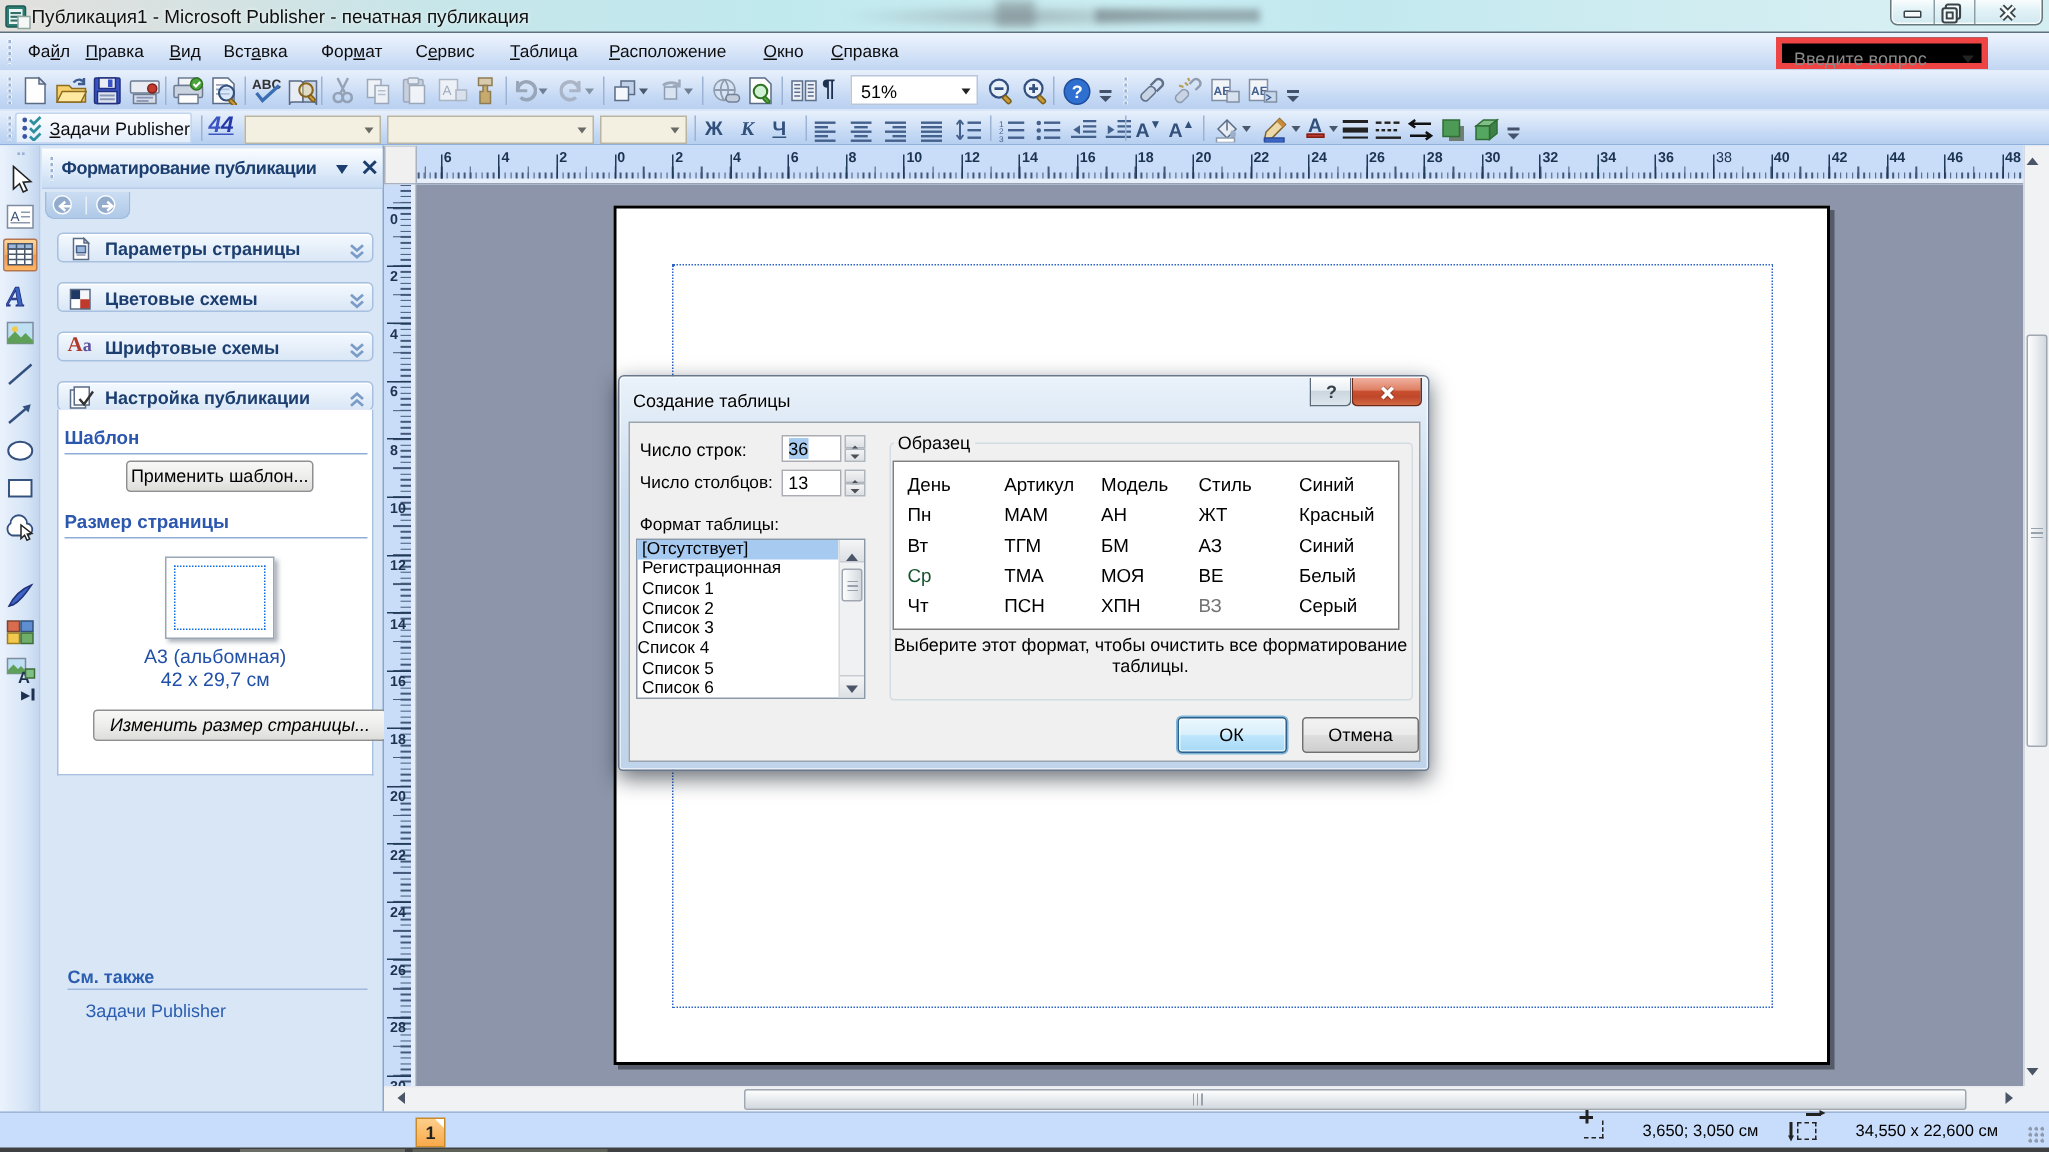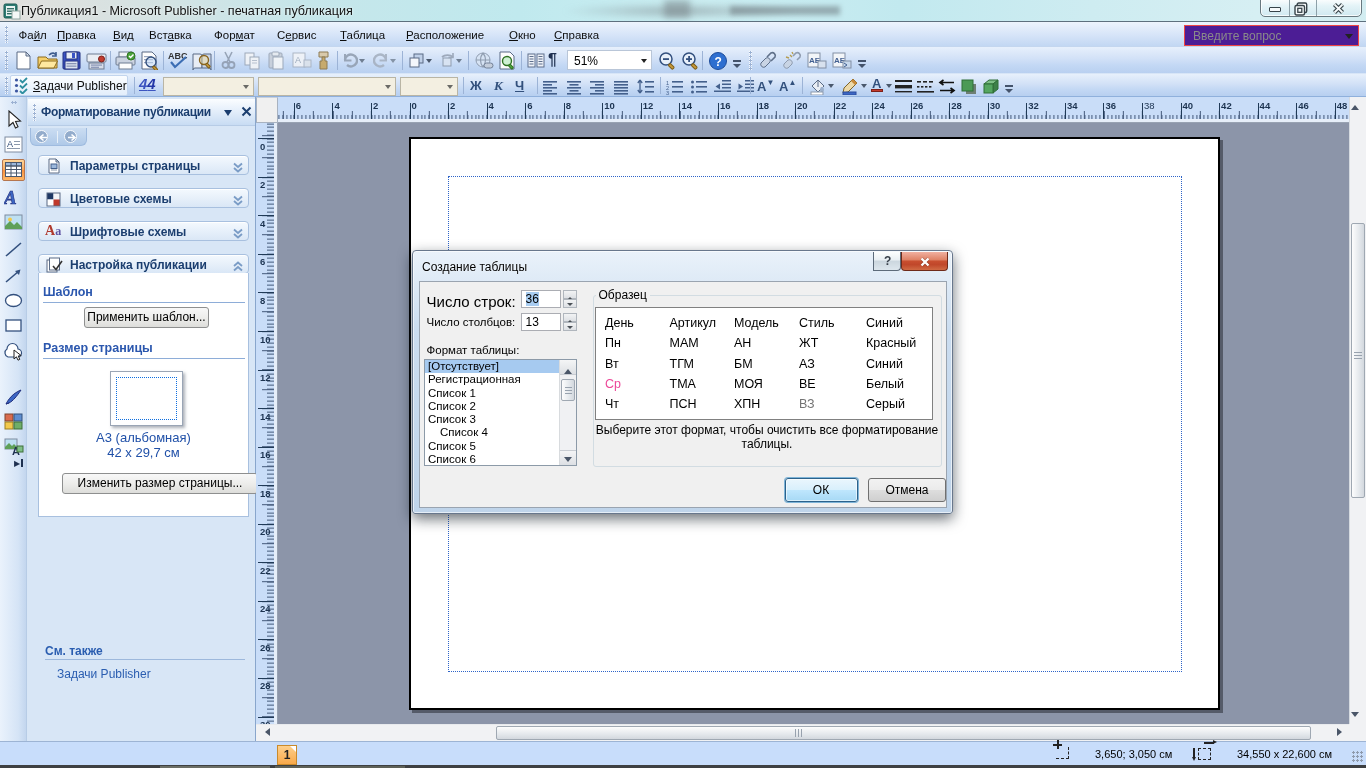--- a/index.html
+++ b/index.html
@@ -46,21 +46,21 @@
 <div class="abs" style="left:18.5px;top:29px;font-size:11.5px;color:#0D0D0D;">Фа<u>й</u>л</div>
 <div class="abs" style="left:57.0px;top:29px;font-size:11.5px;color:#0D0D0D;"><u>П</u>равка</div>
 <div class="abs" style="left:113.0px;top:29px;font-size:11.5px;color:#0D0D0D;text-align:right;"><u>В</u>ид</div>
 <div class="abs" style="left:149.0px;top:29px;font-size:11.5px;color:#0D0D0D;">Вст<u>а</u>вка</div>
 <div class="abs" style="left:214.0px;top:29px;font-size:11.5px;color:#0D0D0D;">Фор<u>м</u>ат</div>
 <div class="abs" style="left:277.0px;top:29px;font-size:11.5px;color:#0D0D0D;">С<u>е</u>рвис</div>
 <div class="abs" style="left:340.0px;top:29px;font-size:11.5px;color:#0D0D0D;"><u>Т</u>аблица</div>
 <div class="abs" style="left:406.0px;top:29px;font-size:11.5px;color:#0D0D0D;"><u>Р</u>асположение</div>
 <div class="abs" style="left:509.0px;top:29px;font-size:11.5px;color:#0D0D0D;"><u>О</u>кно</div>
 <div class="abs" style="left:554.0px;top:29px;font-size:11.5px;color:#0D0D0D;"><u>С</u>правка</div>
-<div class="abs" style="left:1184px;top:25px;width:175px;height:21px;background:#4c1d95;border:1px solid #ef4444;">
+<div class="abs" style="left:1184px;top:25px;width:141px;height:21px;background:#000000;border:4px solid #ef4444;">
  <div class="abs" style="left:8px;top:3px;font-size:12px;color:#8a8a8a;">Введите вопрос</div>
  <div class="abs" style="right:5px;top:8px;border:4px solid transparent;border-top:5px solid #222;"></div>
 </div>
 
 <div class="abs" style="left:0;top:47px;width:1366px;height:27px;background:linear-gradient(#E7F0FC,#D2E1F7 45%,#C3D8F4 70%,#B9D0F0);border-bottom:1px solid #D7E5F7;"></div>
 <div class="abs" style="left:0;top:74px;width:1366px;height:23px;background:linear-gradient(#E7F0FC,#D2E1F7 45%,#C3D8F4 70%,#B7CFF0);border-bottom:1px solid #8FB0DC;"></div>
 <div class="dots" style="left:5px;top:51px;height:19px;"></div>
 <div class="dots" style="left:5px;top:77px;height:17px;"></div>
 <svg class="abs" style="left:14px;top:51px;opacity:1.0" width="18" height="19" viewBox="0 0 18 19">
     <path d="M3 1 h9 l4 4 v13 h-13 z" fill="#FEFEFE" stroke="#5A6B85"></path>
@@ -515,21 +515,21 @@
 <div class="abs" style="left:38px;top:273px;width:211px;height:244px;background:#fff;border:1px solid #A8C0DF;border-top:none;"></div>
 <div class="abs" style="left:43px;top:285px;font-size:12.5px;font-weight:bold;color:#2B57AE;">Шаблон</div>
 <div class="abs" style="left:43px;top:302px;width:202px;height:1px;background:#8EADD8;"></div>
 <div class="abs" style="left:84px;top:307px;width:125px;height:21px;background:linear-gradient(#F8F8F8,#ECECEA 55%,#DDDDDA);border:1px solid #8E8F8F;border-radius:3px;font-size:12px;color:#000;text-align:center;line-height:19px;">Применить шаблон...</div>
 <div class="abs" style="left:43px;top:341px;font-size:12.5px;font-weight:bold;color:#2B57AE;">Размер страницы</div>
 <div class="abs" style="left:43px;top:358px;width:202px;height:1px;background:#8EADD8;"></div>
 <div class="abs" style="left:110px;top:371px;width:73px;height:55px;background:#fff;border:1px solid #9AA5B5;box-shadow:2px 2px 3px rgba(90,100,115,.5);">
  <div class="abs" style="left:5px;top:5px;right:5px;bottom:5px;border:1.5px dotted #0D6EE0;"></div>
   </div>
 <div class="abs" style="left:38px;top:431px;width:211px;text-align:center;font-size:13px;color:#2050A8;line-height:14.5px;">А3 (альбомная)<br>42 x 29,7 см</div>
-<div class="abs" style="left:62px;top:473px;width:196px;height:21px;background:linear-gradient(#F8F8F8,#ECECEA 55%,#DDDDDA);border:1px solid #8E8F8F;border-radius:3px;font-size:12px;color:#000;text-align:center;line-height:19px;">Изменить размер страницы...</div>
+<div class="abs" style="left:62px;top:473px;width:196px;height:21px;background:linear-gradient(#F8F8F8,#ECECEA 55%,#DDDDDA);border:1px solid #8E8F8F;border-radius:3px;font-size:12px;color:#000;text-align:center;line-height:19px;font-style:italic;">Изменить размер страницы...</div>
 <div class="abs" style="left:45px;top:644px;font-size:12px;font-weight:bold;color:#2A5DB0;">См. также</div>
 <div class="abs" style="left:45px;top:659px;width:200px;height:1px;background:#9DB8DC;"></div>
 <div class="abs" style="left:57px;top:667px;font-size:12px;color:#2A5DB0;">Задачи Publisher</div>
 <div class="abs" style="left:256px;top:97px;width:22px;height:26px;background:#F0F0F0;border:1px solid #A8B2C0;border-top-color:#C8D0DA;"></div>
 <div class="abs" style="left:278px;top:97px;width:1071px;height:26px;background:#C9DDF8;border-bottom:1px solid #98A2B2;box-shadow:inset 0 -3px 0 #E6EEF9;overflow:hidden;" id="hr">
     <div class="abs" style="left:0;bottom:3px;width:1071px;height:4px;background:repeating-linear-gradient(90deg, #44597A 0 1px, rgba(0,0,0,0) 1px 3.8551px);background-position:0.43px 0;"></div>
     <div class="abs" style="left:0;bottom:3px;width:1071px;height:8px;background:repeating-linear-gradient(90deg, #44597A 0 1px, rgba(0,0,0,0) 1px 19.2756px);background-position:15.85px 0;"></div>
     <div class="abs" style="left:15.8px;bottom:3px;width:1px;height:16px;background:#203A57;"></div>
     <div class="abs" style="left:17.8px;top:3px;font-size:9.5px;font-weight:bold;color:#1C3350;">6</div>
     <div class="abs" style="left:54.4px;bottom:3px;width:1px;height:16px;background:#203A57;"></div>
@@ -661,21 +661,21 @@
 <div class="abs" style="left:873px;top:252px;width:28px;height:19px;background:linear-gradient(#FDFEFE,#E9EFF3 45%,#CBD6DE 50%,#DDE6ED);border:1px solid #5D6B7A;border-top:none;border-radius:0 0 4px 0;">
     <div class="abs" style="left:10px;top:2px;font-size:12px;font-weight:bold;color:#38404A;">?</div>
   </div>
 <div class="abs" style="left:901px;top:252px;width:47px;height:19px;background:linear-gradient(#F0B0A0,#DE8165 44%,#C94F30 50%,#C0472A 70%,#D06A44);border:1px solid #6E2A1A;border-top:none;border-radius:0 0 4px 4px;">
 <svg class="abs" style="left:17px;top:4px" width="12" height="12" viewBox="0 0 12 12">
       <path d="M2.5 2.5 L9.5 9.5 M9.5 2.5 L2.5 9.5" stroke="#3E1208" stroke-width="3.8" opacity=".3"></path>
       <path d="M2.5 2.5 L9.5 9.5 M9.5 2.5 L2.5 9.5" stroke="#FDFDFD" stroke-width="2.4"></path>
     </svg>
   </div>
 <div class="abs" style="left:418.5px;top:280.5px;width:528px;height:227px;background:#F0F0F0;border:1px solid #9AA4B0;"></div>
-<div class="abs" style="left:426.5px;top:293.0px;font-size:15px;color:#000;">Число строк:</div>
+<div class="abs" style="left:426.5px;top:293.0px;font-size:12px;color:#000;">Число строк:</div>
 <div class="abs" style="left:426.5px;top:316.0px;font-size:11.5px;color:#000;">Число столбцов:</div>
 <div class="abs" style="left:426.5px;top:344.0px;font-size:11.5px;color:#000;">Формат таблицы:</div>
 <div class="abs" style="left:520.5px;top:290.0px;width:40px;height:18px;background:#fff;border:1px solid #ABADB3;font-size:12px;padding:1px 0 0 4px;"><span style="background:#A8CCF0;">36</span></div>
 <div class="abs" style="left:562.5px;top:290.0px;width:14px;height:9px;background:linear-gradient(#F2F3F4,#DDE0E4);border:1px solid #B0B6BD;">
     <div class="abs" style="left:3px;top:2.5px;border:3px solid transparent;border-bottom:3.5px solid #4A5056;"></div>
   </div>
 <div class="abs" style="left:562.5px;top:299.0px;width:14px;height:9px;background:linear-gradient(#F2F3F4,#DDE0E4);border:1px solid #B0B6BD;">
     <div class="abs" style="left:3px;top:3px;border:3px solid transparent;border-top:3.5px solid #4A5056;"></div>
   </div>
 <div class="abs" style="left:520.5px;top:313.0px;width:40px;height:18px;background:#fff;border:1px solid #ABADB3;font-size:12px;padding:1px 0 0 4px;">13</div>
@@ -685,21 +685,21 @@
 <div class="abs" style="left:562.5px;top:322.0px;width:14px;height:9px;background:linear-gradient(#F2F3F4,#DDE0E4);border:1px solid #B0B6BD;">
     <div class="abs" style="left:3px;top:3px;border:3px solid transparent;border-top:3.5px solid #4A5056;"></div>
   </div>
 <div class="abs" style="left:424.0px;top:359.0px;width:153px;height:107px;background:#fff;border:1px solid #8C9AA8;overflow:hidden;">
  <div style="width:134px;">
       <div style="height:13.3px;font-size:11.5px;line-height:13.3px;padding-left:3px; background:#A6CAF0;">[Отсутствует]</div>
       <div style="height:13.3px;font-size:11.5px;line-height:13.3px;padding-left:3px;">Регистрационная</div>
       <div style="height:13.3px;font-size:11.5px;line-height:13.3px;padding-left:3px;">Список 1</div>
       <div style="height:13.3px;font-size:11.5px;line-height:13.3px;padding-left:3px;">Список 2</div>
       <div style="height:13.3px;font-size:11.5px;line-height:13.3px;padding-left:3px;">Список 3</div>
-      <div style="height:13.3px;font-size:11.5px;line-height:13.3px;padding-left:15px;">Список 4</div>
+      <div style="height:13.3px;font-size:11.5px;line-height:13.3px;padding-left:0;">Список 4</div>
       <div style="height:13.3px;font-size:11.5px;line-height:13.3px;padding-left:3px;">Список 5</div>
       <div style="height:13.3px;font-size:11.5px;line-height:13.3px;padding-left:3px;">Список 6</div>
     </div>
  <div class="abs" style="right:0;top:0;width:17px;height:105px;background:#F0F1F3;border-left:1px solid #D8DBDE;">
   <div class="abs" style="left:0px;top:0px;width:17px;height:15px;background:linear-gradient(#F4F5F6,#DDE0E4);border-bottom:1px solid #C8CCD2;">
         <div class="abs" style="left:4px;top:5px;border:4px solid transparent;border-bottom:5px solid #4A5668;"></div>
       </div>
   <div class="abs" style="left:0px;bottom:0px;width:17px;height:15px;background:linear-gradient(#F4F5F6,#DDE0E4);border-top:1px solid #C8CCD2;">
         <div class="abs" style="left:4px;top:6px;border:4px solid transparent;border-top:5px solid #4A5668;"></div>
       </div>
@@ -720,21 +720,21 @@
     <div class="abs" style="left:9.0px;top:28.8px;font-size:12.5px;color:#000;">Пн</div>
     <div class="abs" style="left:73.5px;top:28.8px;font-size:12.5px;color:#000;">МАМ</div>
     <div class="abs" style="left:138.0px;top:28.8px;font-size:12.5px;color:#000;">АН</div>
     <div class="abs" style="left:203.0px;top:28.8px;font-size:12.5px;color:#000;">ЖТ</div>
     <div class="abs" style="left:270.0px;top:28.8px;font-size:12.5px;color:#000;">Красный</div>
     <div class="abs" style="left:9.0px;top:49.1px;font-size:12.5px;color:#000;">Вт</div>
     <div class="abs" style="left:73.5px;top:49.1px;font-size:12.5px;color:#000;">ТГМ</div>
     <div class="abs" style="left:138.0px;top:49.1px;font-size:12.5px;color:#000;">БМ</div>
     <div class="abs" style="left:203.0px;top:49.1px;font-size:12.5px;color:#000;">АЗ</div>
     <div class="abs" style="left:270.0px;top:49.1px;font-size:12.5px;color:#000;">Синий</div>
-    <div class="abs" style="left:9.0px;top:69.4px;font-size:12.5px;color:#ec4899;">Ср</div>
+    <div class="abs" style="left:9.0px;top:69.4px;font-size:12.5px;color:#14532d;">Ср</div>
     <div class="abs" style="left:73.5px;top:69.4px;font-size:12.5px;color:#000;">ТМА</div>
     <div class="abs" style="left:138.0px;top:69.4px;font-size:12.5px;color:#000;">МОЯ</div>
     <div class="abs" style="left:203.0px;top:69.4px;font-size:12.5px;color:#000;">ВЕ</div>
     <div class="abs" style="left:270.0px;top:69.4px;font-size:12.5px;color:#000;">Белый</div>
     <div class="abs" style="left:9.0px;top:89.7px;font-size:12.5px;color:#000;">Чт</div>
     <div class="abs" style="left:73.5px;top:89.7px;font-size:12.5px;color:#000;">ПСН</div>
     <div class="abs" style="left:138.0px;top:89.7px;font-size:12.5px;color:#000;">ХПН</div>
     <div class="abs" style="left:203.0px;top:89.7px;font-size:12.5px;color:#737373;">ВЗ</div>
     <div class="abs" style="left:270.0px;top:89.7px;font-size:12.5px;color:#000;">Серый</div>
   </div>

